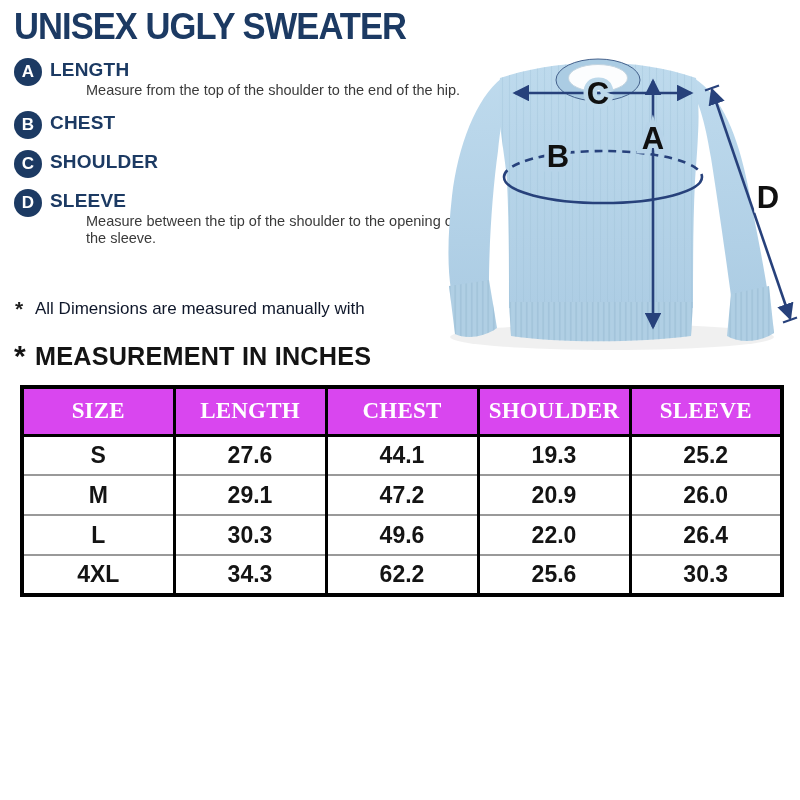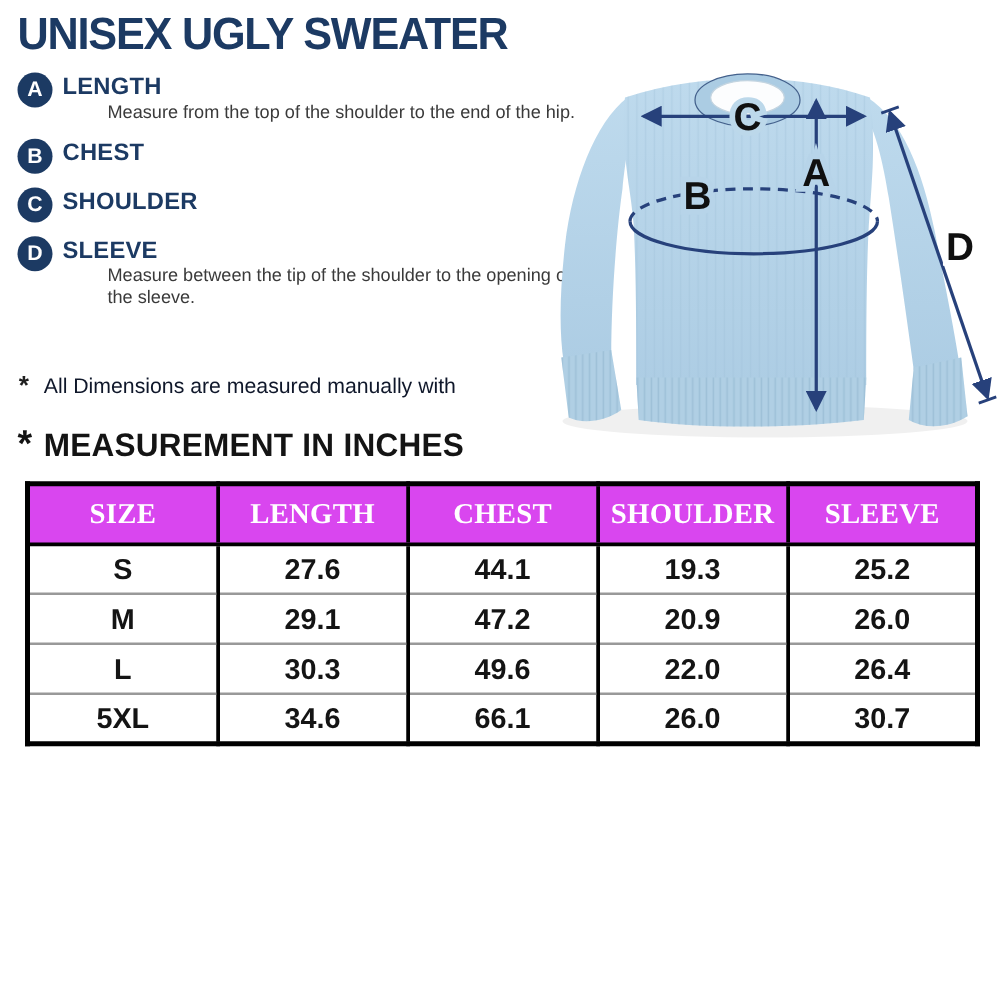--- a/index.html
+++ b/index.html
@@ -180,22 +180,22 @@
         <td>26.0</td>
       </tr>
       <tr>
         <td>L</td>
         <td>30.3</td>
         <td>49.6</td>
         <td>22.0</td>
         <td>26.4</td>
       </tr>
       <tr>
-        <td>5XL</td>
-        <td>34.6</td>
-        <td>66.1</td>
-        <td>26.0</td>
-        <td>30.7</td>
+        <td>4XL</td>
+        <td>34.3</td>
+        <td>62.2</td>
+        <td>25.6</td>
+        <td>30.3</td>
       </tr>
     </tbody>
   </table>
 
 </div>
 
 </body></html>

